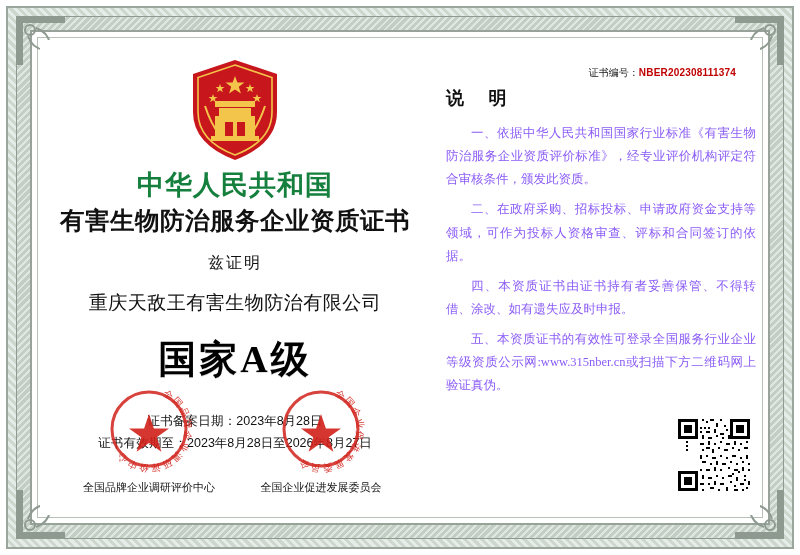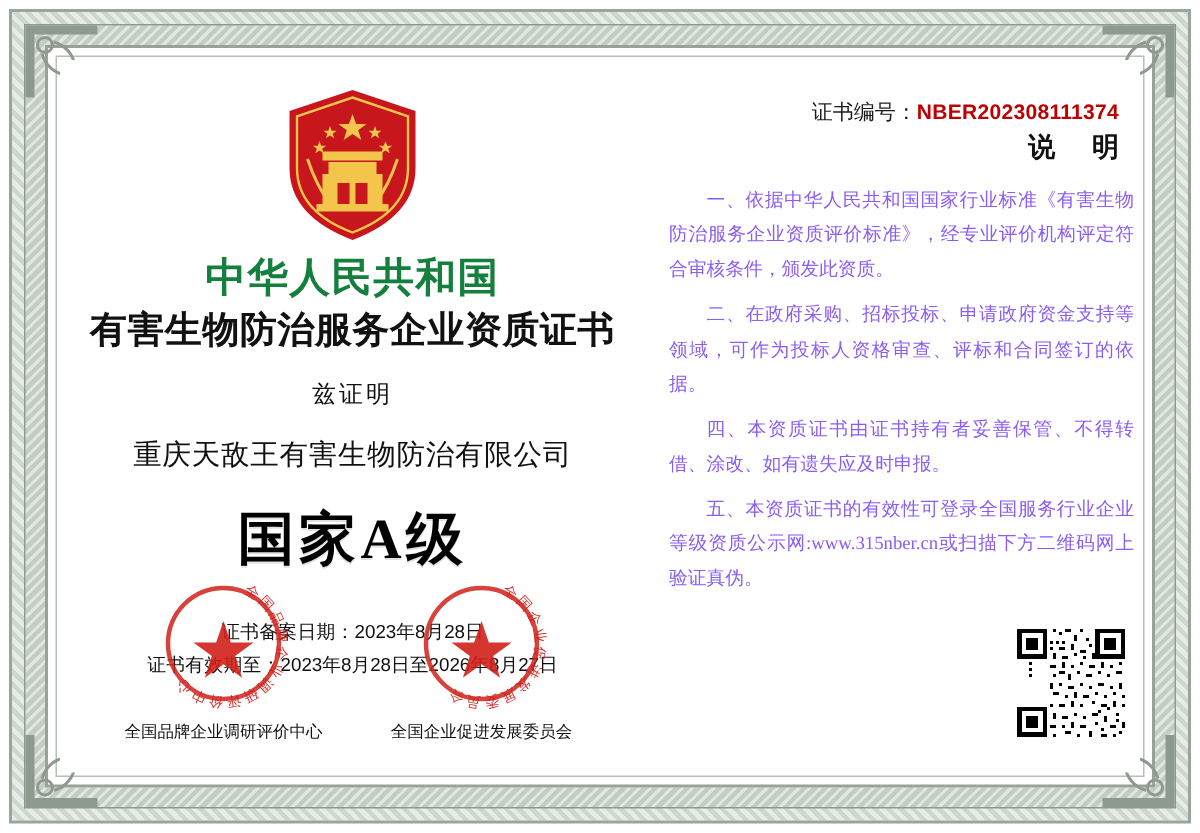--- a/index.html
+++ b/index.html
@@ -61,22 +61,22 @@
   
   .content {
     position: absolute;
     left: 40px; top: 40px; right: 40px; bottom: 40px;
     background: #ffffff;
   }
   
   .cert-no {
     position: absolute;
     top: 26px;
-    right: 14px;
-    font-size: 14px;
+    right: 24px;
+    font-size: 10px;
     color: #1a1a1a;
     white-space: nowrap;
   }
   .cert-no .num {
     color: #c00000;
     font-weight: bold;
     letter-spacing: .2px;
   }
 
   
@@ -173,21 +173,21 @@
   .right-col {
     position: absolute;
     right: 4px;
     top: 46px;
     width: 310px;
   }
   .right-title {
     font-family: "Liberation Serif", serif;
     font-size: 18px;
     font-weight: bold;
-    text-align: right;
+    text-align: left;
     letter-spacing: 10px;
     color: #111;
     margin-bottom: 12px;
   }
   .clause {
     font-family: "Liberation Serif", serif;
     font-size: 12.5px;
     color: #8b5cf6;
     line-height: 1.85;
     text-indent: 2em;

